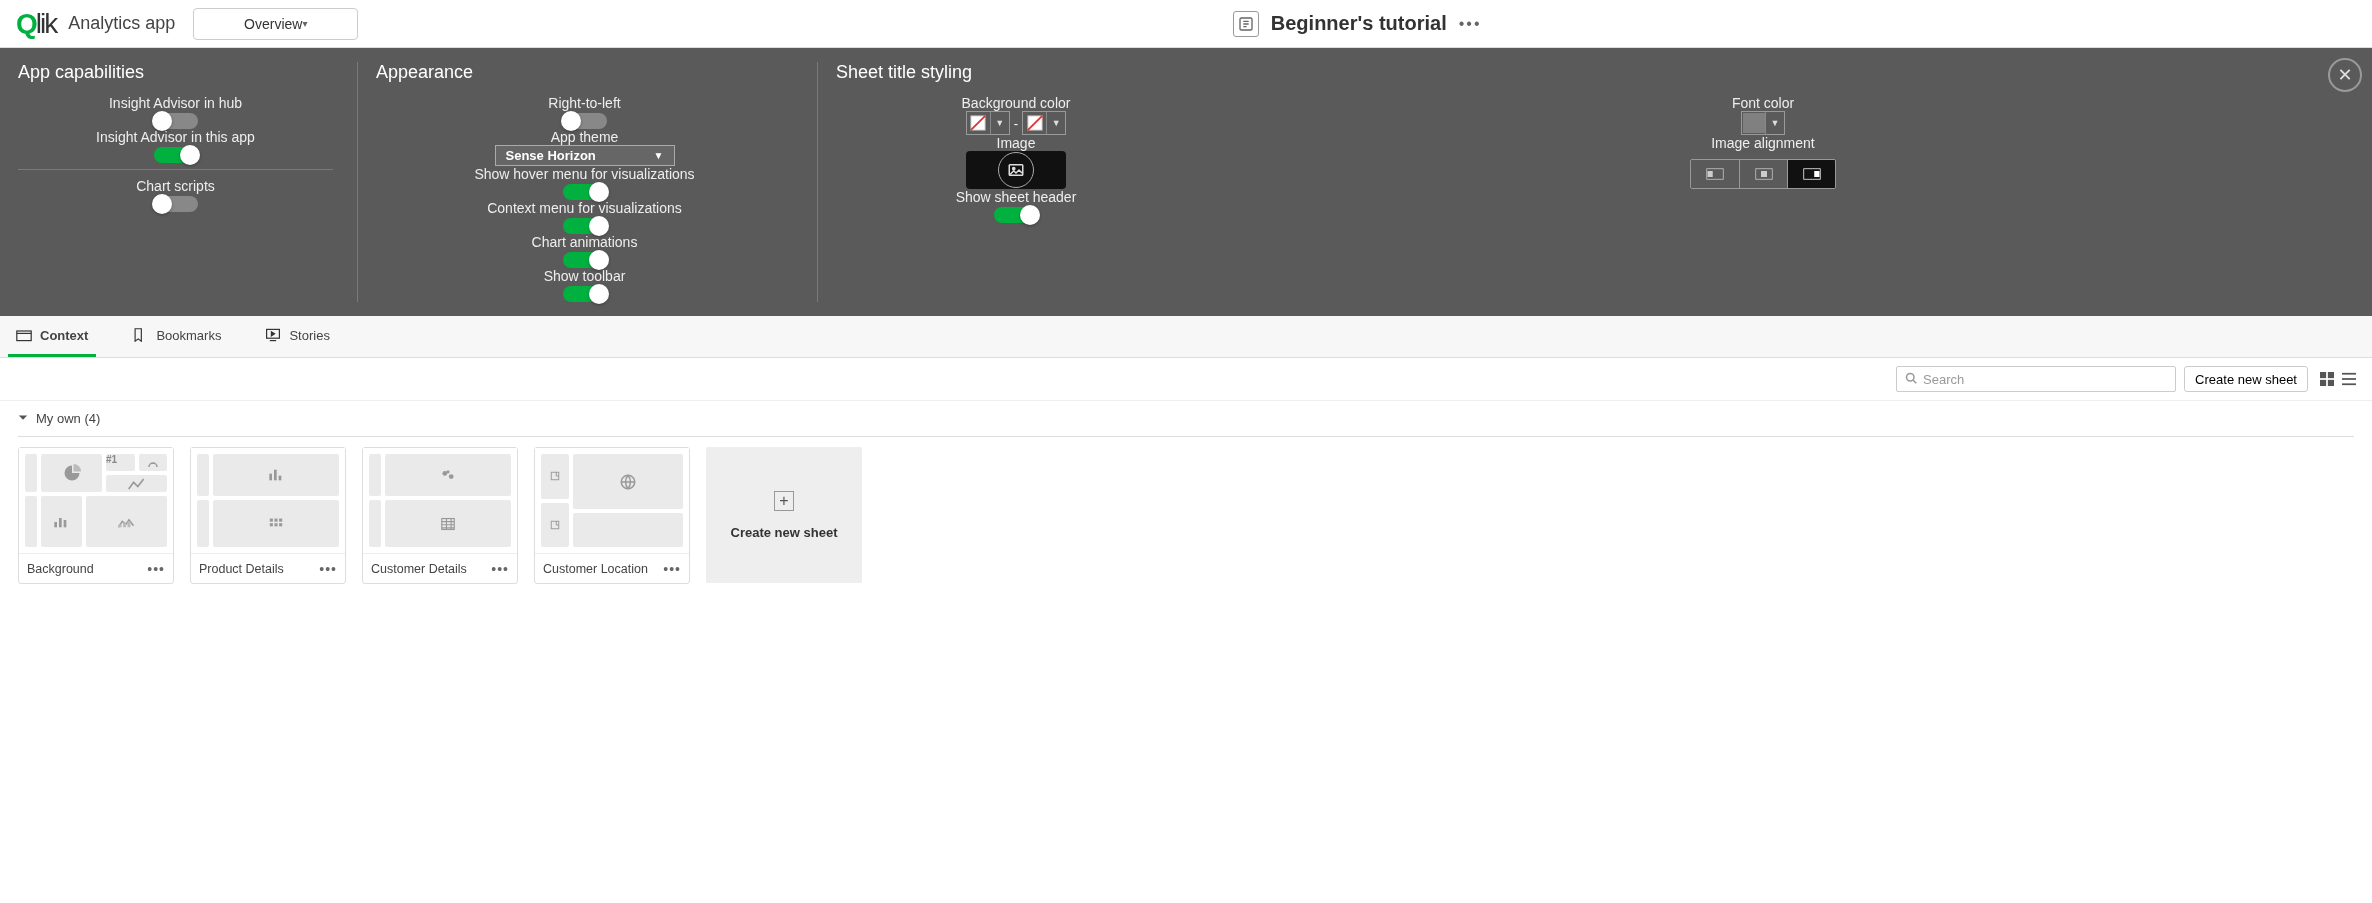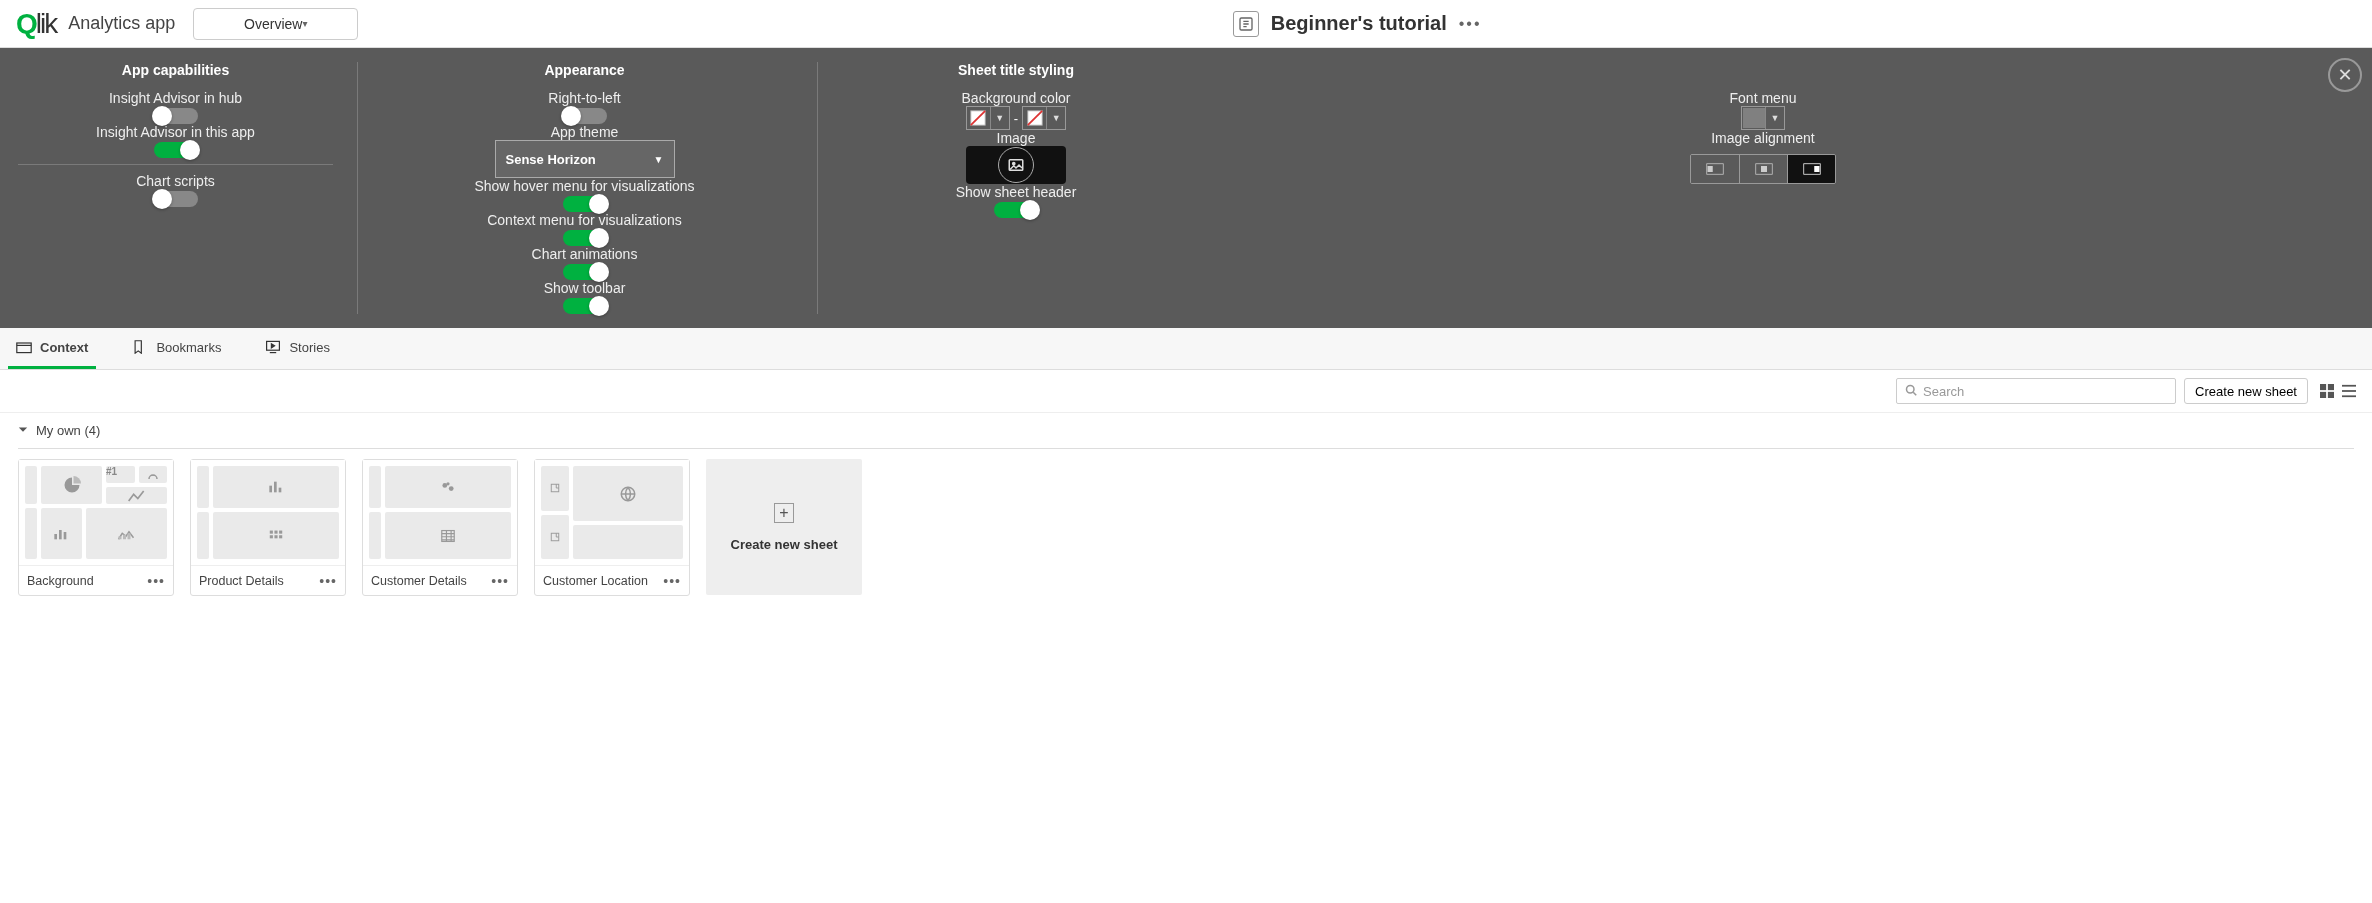--- a/index.html
+++ b/index.html
@@ -19,31 +19,31 @@
 
   
   .settings { background: #5a5a5a; color: #fff; display: flex; padding: 14px 18px; position: relative; }
   .settings .col { padding-right: 24px; }
   .col-cap { width: 340px; border-right: 1px solid #7a7a7a; }
   .col-app { width: 460px; padding-left: 18px; border-right: 1px solid #7a7a7a; }
   .col-sheet { flex: 1; padding-left: 18px; display: flex; }
   .col-sheet-left { width: 360px; }
   .col-sheet-right { flex: 1; }
 
-  .section-title { font-size: 14px; font-weight: 700; margin-bottom: 12px; text-align: center; }
+  .section-title { font-size: 18px; font-weight: 400; margin-bottom: 12px; }
   .row { display: flex; align-items: center; justify-content: space-between; min-height: 34px; flex-direction: column; }
   .row-label { font-size: 14px; color: #eee; }
   .divider-h { height: 1px; background: #7a7a7a; margin: 6px 0 8px; }
 
   .toggle { width: 44px; height: 16px; background: #888; border-radius: 10px; position: relative; cursor: pointer; }
   .toggle .knob { position: absolute; width: 20px; height: 20px; background: #fff; border-radius: 50%; top: -2px; left: -2px; box-shadow: 0 1px 3px rgba(0,0,0,0.3); }
   .toggle.on { background: #00b140; }
   .toggle.on .knob { left: auto; right: -2px; }
 
-  .theme-select { display: inline-flex; align-items: center; justify-content: space-between; width: 180px; height: 38px; padding: 0 10px; border: 1px solid #aaa; background: #666; color: #fff; font-weight: 600; font-size: 13px; cursor: pointer; }
+  .theme-select { display: inline-flex; align-items: center; justify-content: space-between; width: 180px; height: 21px; padding: 0 10px; border: 1px solid #aaa; background: #666; color: #fff; font-weight: 600; font-size: 13px; cursor: pointer; }
   .theme-select .tri { font-size: 10px; }
 
   .color-swatch { display: inline-flex; align-items: center; height: 24px; border: 1px solid #999; background: #5a5a5a; cursor: pointer; }
   .swatch-box { width: 24px; height: 22px; display: flex; align-items: center; justify-content: center; border-right: 1px solid #888; }
   .swatch-tri { width: 18px; text-align: center; font-size: 9px; color: #ddd; }
   .swatch-none svg { width: 18px; height: 18px; }
   .swatch-solid { width: 22px; height: 20px; }
 
   .swatch-pair { display: flex; align-items: center; gap: 4px; }
 
@@ -225,21 +225,21 @@
         <span class="row-label">Show sheet header</span>
         <div class="toggle on">
             <div class="knob"></div>
           </div>
       </div>
     </div>
 
     <div class="col-sheet-right">
       <div class="section-title">&nbsp;</div>
       <div class="row">
-        <span class="row-label">Font menu</span>
+        <span class="row-label">Font color</span>
         <div class="color-swatch">
           <div class="swatch-box">
             <div class="swatch-solid" style="background:#808080"></div>
           </div>
           <div class="swatch-tri">▼</div>
         </div>
       </div>
       <div class="row" style="height:54px">
         <span class="row-label">Image alignment</span>
         <div class="align-group">

